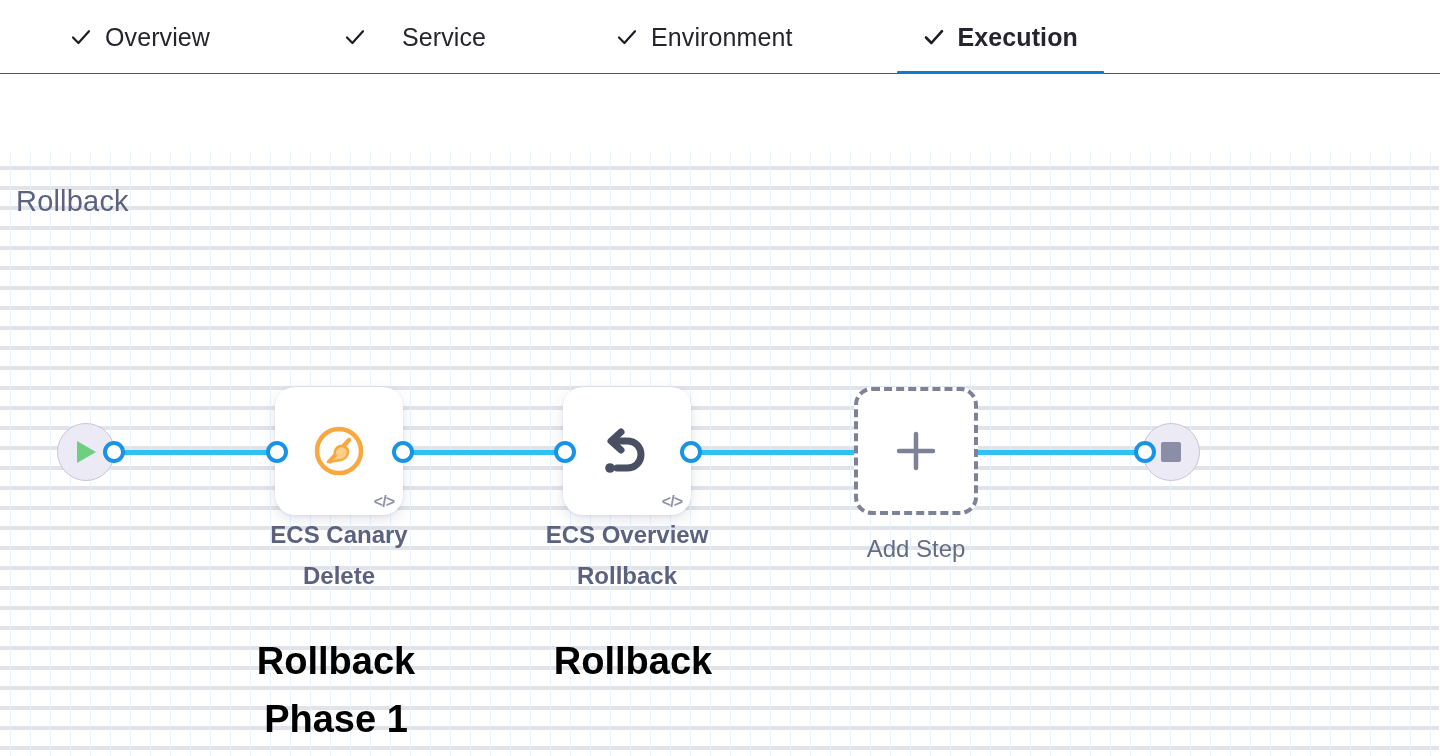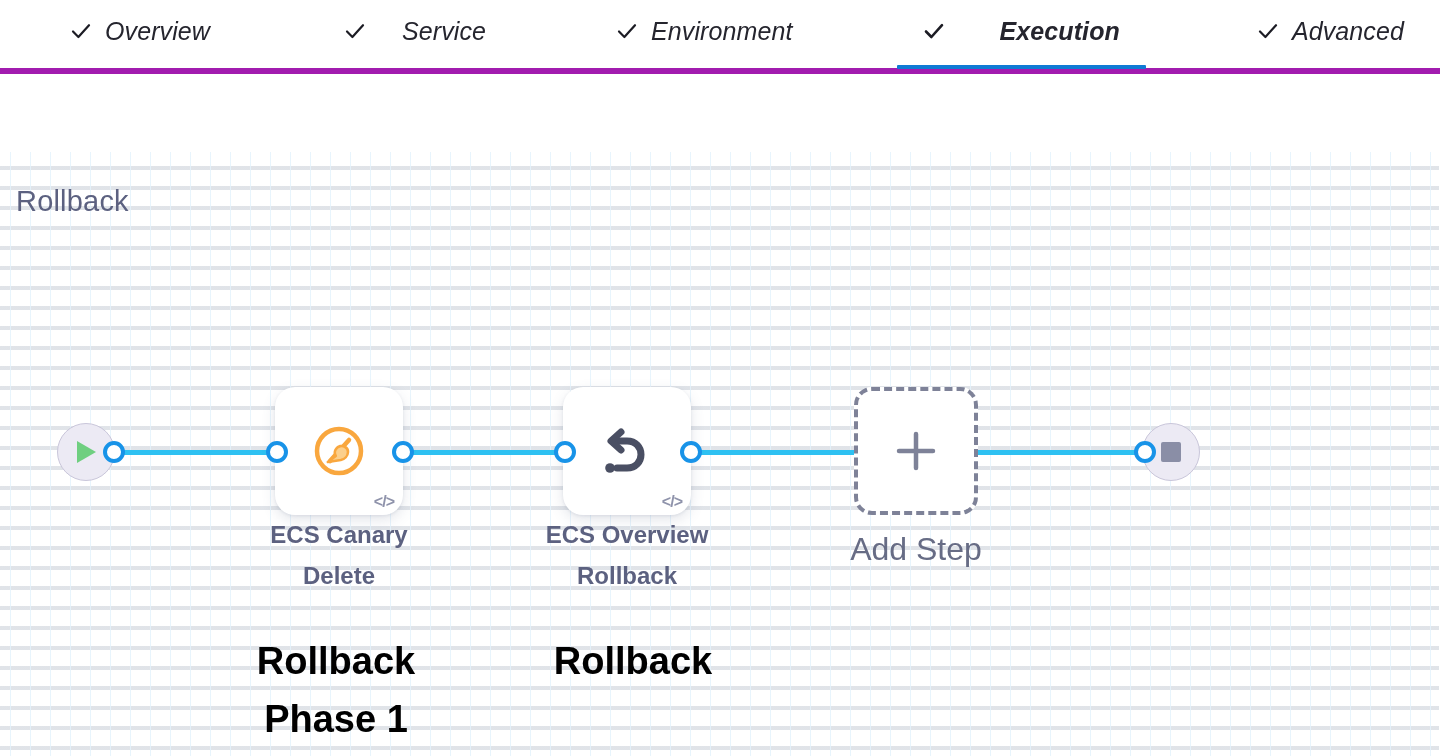--- a/index.html
+++ b/index.html
@@ -16,24 +16,23 @@
     color: #22222a;
     -webkit-font-smoothing: antialiased;
   }
 
   
   .tabbar {
     position: relative;
     height: 74px;
     width: 1440px;
     background: #ffffff;
-    border-bottom: 6px solid #a21caf;
-    display: flex;
-    align-items: flex-end;
-    font-style: italic;
+    border-bottom: 1px solid #a21caf;
+    display: flex;
+    align-items: flex-start;
   }
 
   .tab {
     position: relative;
     height: 74px;
     display: flex;
     align-items: center;
     justify-content: center;
     gap: 13px;
     cursor: pointer;
@@ -52,21 +51,21 @@
 
   .tab .tab-label {
     font-size: 25px;
     line-height: 30px;
     letter-spacing: 0.1px;
     color: #25252e;
     font-weight: 400;
     white-space: nowrap;
   }
 
-  .tab.active .tab-label { font-weight: 700; margin-left: 42px; }
+  .tab.active .tab-label { font-weight: 700; }
 
   .tab .underline {
     display: none;
     position: absolute;
     left: 0;
     right: 0;
     bottom: -1px;
     height: 4px;
     background: #0f7ad4;
     border-radius: 1px;
@@ -226,21 +225,21 @@
     cursor: pointer;
   }
   .add-step svg { display: block; }
 
   .add-step-label {
     position: absolute;
     top: 458px;
     left: 806px;
     width: 220px;
     text-align: center;
-    font-size: 32px;
+    font-size: 24px;
     line-height: 34px;
     color: #676c85;
     z-index: 3;
   }
 
   
   .annot {
     position: absolute;
     width: 300px;
     text-align: center;
@@ -289,29 +288,20 @@
   <div class="tab active" id="tab-3">
     <span class="check">
       <svg viewBox="0 0 22 22">
           <path d="M3 11.5 L8.4 17 L19 5.2" fill="none" stroke="#1c1c24" stroke-width="2.6" stroke-linecap="round" stroke-linejoin="round"></path>
         </svg>
     </span>
     <span class="tab-label">Execution</span>
     <span class="underline"></span>
   </div>
 
-  <div class="tab" id="tab-4">
-    <span class="check">
-      <svg viewBox="0 0 22 22">
-          <path d="M3 11.5 L8.4 17 L19 5.2" fill="none" stroke="#1c1c24" stroke-width="2.2" stroke-linecap="round" stroke-linejoin="round"></path>
-        </svg>
-    </span>
-    <span class="tab-label">Advanced</span>
-
-  </div>
 
 </div>
 
 <div class="canvas">
 
   <div class="heading-band"></div>
 
   <div class="section-title">Rollback</div>
 
   <div class="flow">

